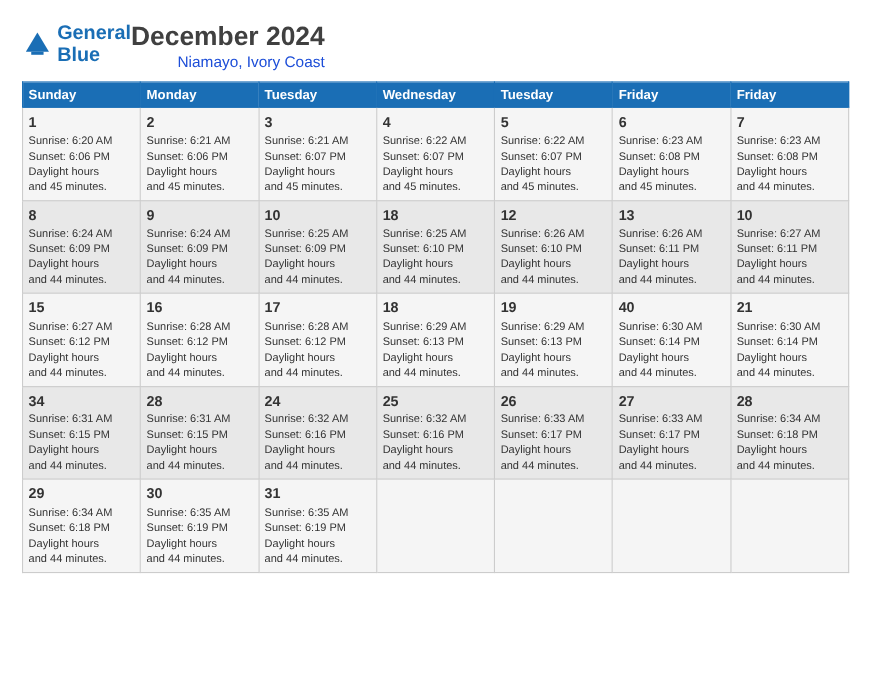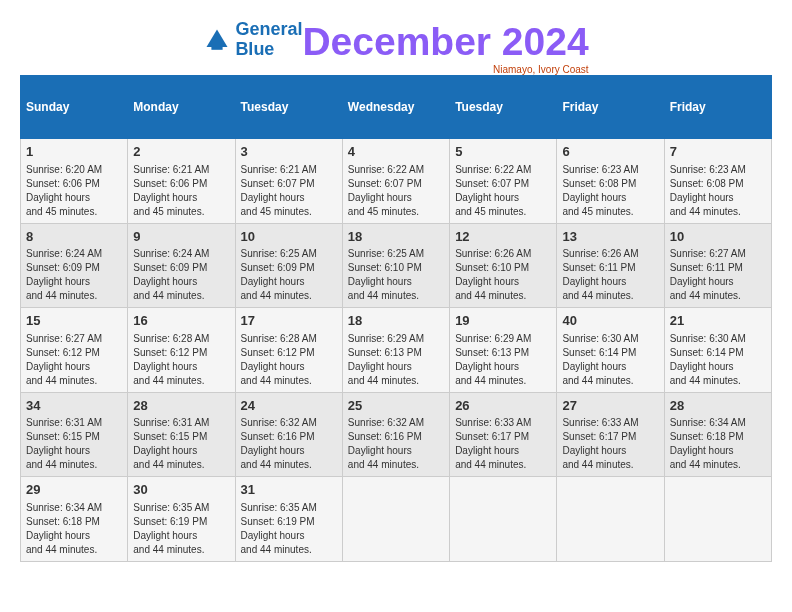--- a/index.html
+++ b/index.html
@@ -5,22 +5,23 @@
     * { box-sizing: border-box; margin: 0; padding: 0; }
     body {
       font-family: Arial, sans-serif;
       background: #fff;
       width: 792px;
       min-height: 612px;
       padding: 20px;
     }
     .header {
       display: flex;
-      justify-content: center;
+      justify-content: flex-start;
       align-items: flex-start;
+      margin-bottom: 10px;
     }
     .logo {
       display: flex;
       align-items: center;
       gap: 4px;
     }
     .logo-text {
       font-size: 18px;
       font-weight: bold;
       color: #333;
@@ -30,38 +31,38 @@
       color: #1a6eb5;
     }
     .logo-icon {
       width: 28px;
       height: 28px;
     }
     .title-block {
       text-align: right;
     }
     .month-title {
-      font-size: 39px;
+      font-size: 24px;
       font-weight: bold;
-      color: #8b5cf6;
+      color: #404040;
     }
     .subtitle {
-      font-size: 10px;
-      color: #c2410c;
+      font-size: 14px;
+      color: #1d4ed8;
     }
     .calendar {
       width: 100%;
       border-collapse: collapse;
       font-size: 10.5px;
     }
     .calendar thead tr th {
       background-color: #1a6eb5;
       color: #fff;
       text-align: left;
-      padding: 24px 5px;
+      padding: 4px 5px;
       font-size: 12px;
       font-weight: bold;
       border: 1px solid #1a6eb5;
     }
     .calendar tbody tr td {
       vertical-align: top;
       border: 1px solid #ccc;
       padding: 4px 5px;
       width: calc(100% / 7);
       min-height: 75px;

